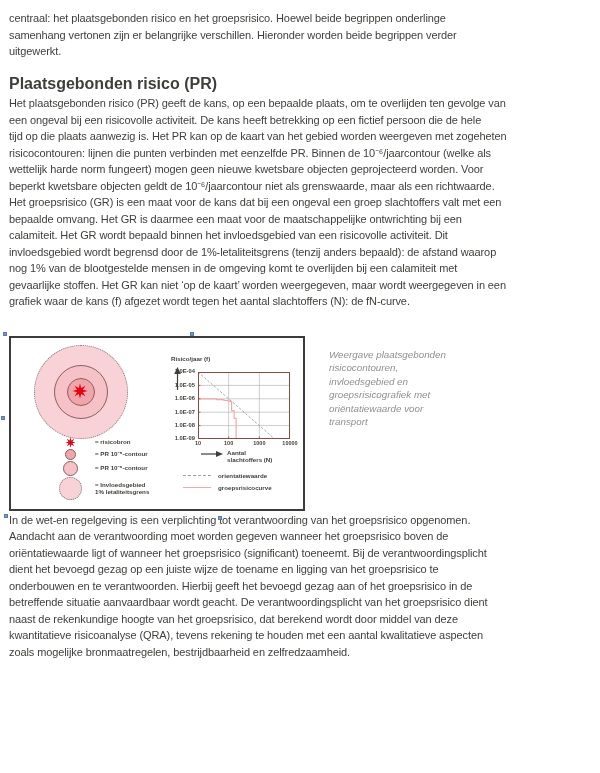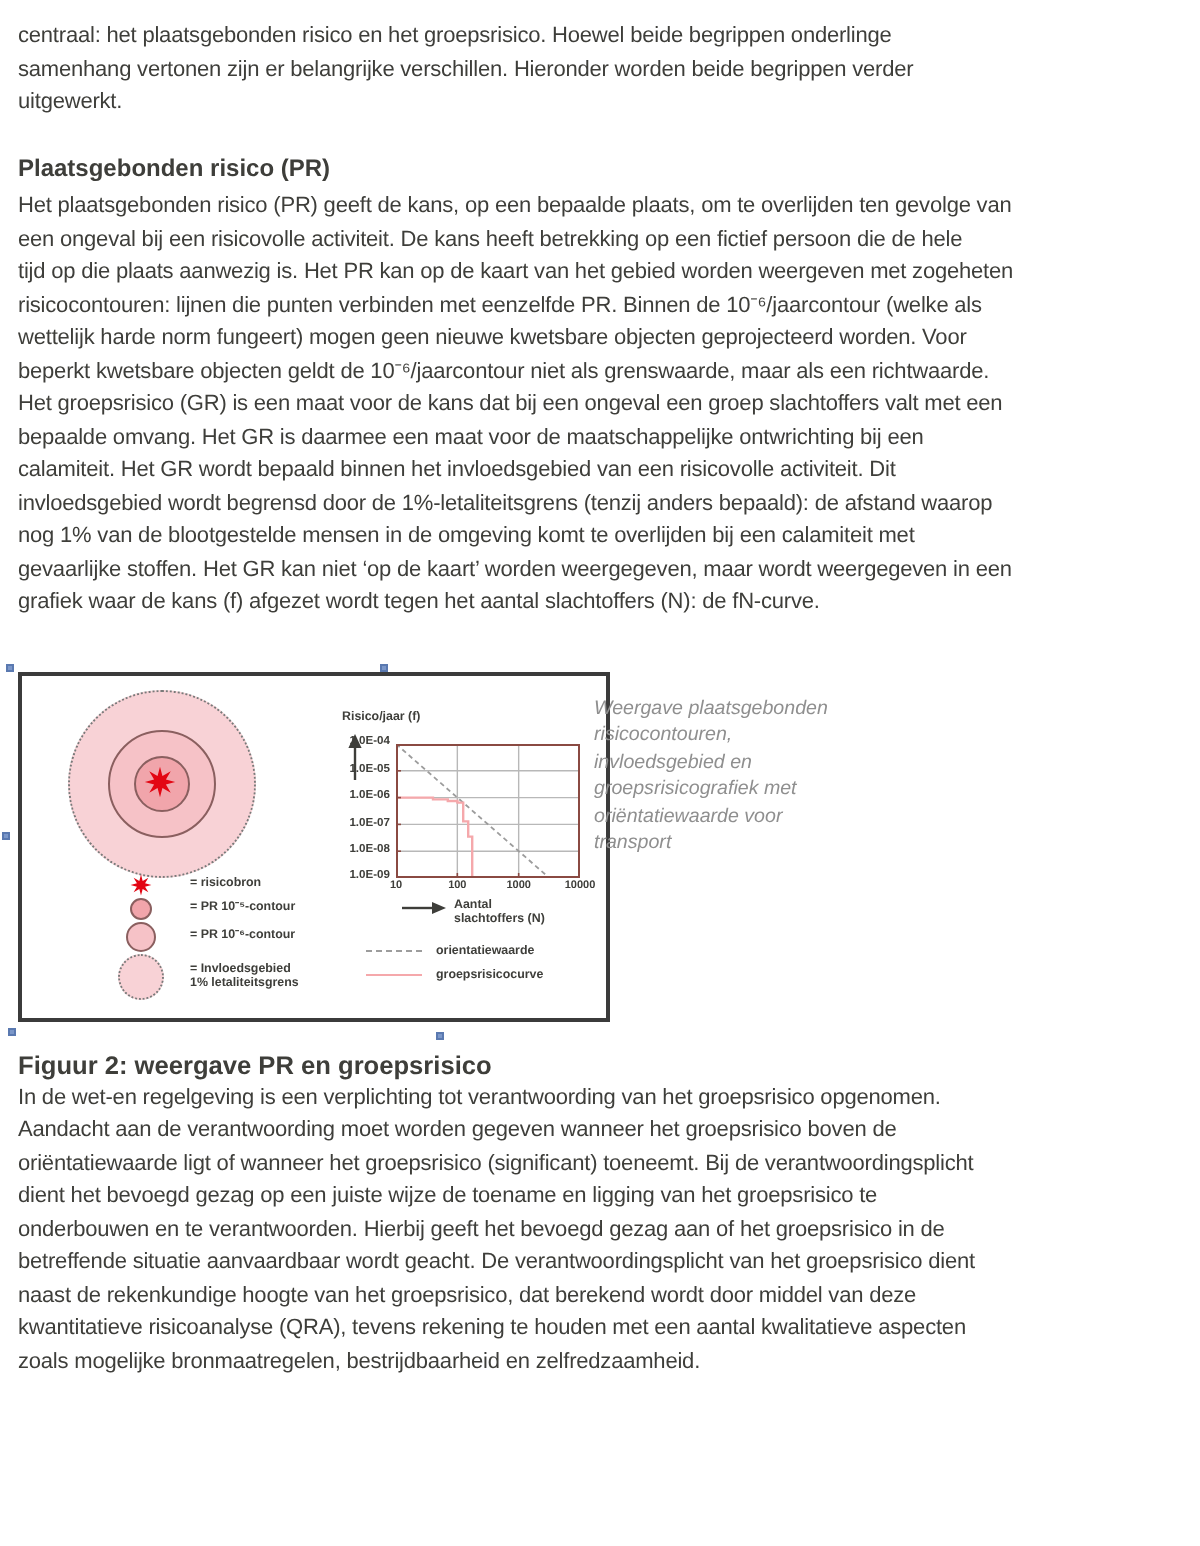--- a/index.html
+++ b/index.html
@@ -1,20 +1,20 @@
 <!DOCTYPE html>
 <html><head>
 <meta charset="utf-8">
 <style>
   html,body{margin:0;padding:0;background:#ffffff;}
   body{width:600px;height:773px;font-family:"Liberation Sans",sans-serif;color:#3e3e3a;}
   .page{position:relative;width:524px;height:773px;overflow:hidden;box-sizing:border-box;padding:10px 4px 0 9px;background:#fff;}
 
   p.body{margin:0;font-size:11px;line-height:16.5px;letter-spacing:-0.1px;white-space:pre-line;color:#3e3e3a;}
-  h3{margin:0;font-size:12px;line-height:16.5px;font-weight:bold;color:#3e3e3a;}
+  h3{margin:0;font-size:16px;line-height:16.5px;font-weight:bold;color:#3e3e3a;}
   #h-pr{margin-top:16px;margin-bottom:3px;}
   #h-gr{margin-top:27px;margin-bottom:3px;}
   #h-vp{margin-top:12px;margin-bottom:3px;}
 
   .figure-row{position:relative;margin-top:26px;height:176px;}
   .fig-box{position:absolute;left:0;top:0;width:292px;height:171px;border:2px solid #3b3b3b;background:#fff;}
 
   
   .handle{position:absolute;width:4px;height:4px;background:#7b97c9;border:1px solid #5a79b0;box-sizing:border-box;}
 
@@ -46,21 +46,21 @@
   .fn-xlabel-row{position:absolute;left:38px;top:97px;display:flex;align-items:flex-start;}
   .fn-xarrow{margin-top:1px;margin-right:4px;}
   .fn-xlabel{font-size:6.2px;font-weight:bold;width:52px;line-height:7px;color:#3e3e3a;}
   .fn-legend{position:absolute;left:20px;top:120px;}
   .fnleg-row{display:flex;align-items:center;margin-bottom:5px;}
   .fnleg-sw{width:28px;height:0;margin-right:7px;display:inline-block;}
   .fnleg-sw.dashed{border-top:1px dashed #9c9c9c;}
   .fnleg-sw.solid{border-top:1.5px solid #f5a8ab;}
   .fnleg-label{font-size:6.2px;font-weight:bold;color:#3e3e3a;}
 
-  .side-note{position:absolute;left:288px;top:12px;width:140px;font-style:italic;font-size:9.8px;line-height:13.5px;color:#8f8f8f;white-space:pre-line;}
+  .side-note{position:absolute;left:320px;top:12px;width:140px;font-style:italic;font-size:9.8px;line-height:13.5px;color:#8f8f8f;white-space:pre-line;}
   .caption{margin:12px 0 0 0;font-size:12.8px;line-height:17px;font-weight:bold;color:#3e3e3a;}
 </style>
 </head>
 <body>
 
 <div class="page">
 
   <p class="body">centraal: het plaatsgebonden risico en het groepsrisico. Hoewel beide begrippen onderlinge
 samenhang vertonen zijn er belangrijke verschillen. Hieronder worden beide begrippen verder
 uitgewerkt.</p>
@@ -188,21 +188,20 @@
     </div>
 
     <div class="side-note">Weergave plaatsgebonden
 risicocontouren,
 invloedsgebied en
 groepsrisicografiek met
 oriëntatiewaarde voor
 transport</div>
   </div>
 
-  <p class="caption">Figuur 2: weergave PR en groepsrisico</p>
 
   <p class="body">In de wet-en regelgeving is een verplichting tot verantwoording van het groepsrisico opgenomen.
 Aandacht aan de verantwoording moet worden gegeven wanneer het groepsrisico boven de
 oriëntatiewaarde ligt of wanneer het groepsrisico (significant) toeneemt. Bij de verantwoordingsplicht
 dient het bevoegd gezag op een juiste wijze de toename en ligging van het groepsrisico te
 onderbouwen en te verantwoorden. Hierbij geeft het bevoegd gezag aan of het groepsrisico in de
 betreffende situatie aanvaardbaar wordt geacht. De verantwoordingsplicht van het groepsrisico dient
 naast de rekenkundige hoogte van het groepsrisico, dat berekend wordt door middel van deze
 kwantitatieve risicoanalyse (QRA), tevens rekening te houden met een aantal kwalitatieve aspecten
 zoals mogelijke bronmaatregelen, bestrijdbaarheid en zelfredzaamheid.</p>

